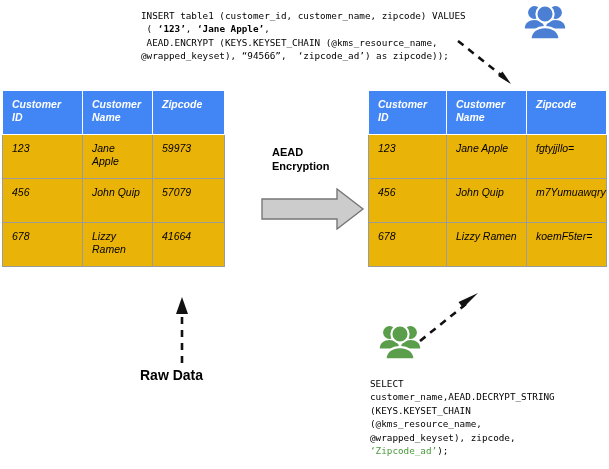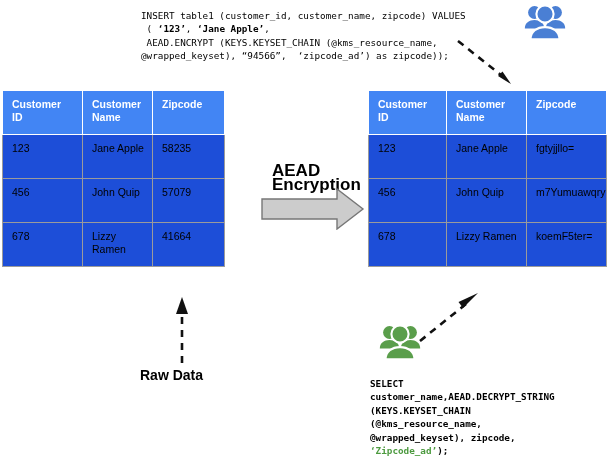--- a/index.html
+++ b/index.html
@@ -16,30 +16,31 @@
   .code {
     position: absolute;
     font-family: "DejaVu Sans Mono", monospace;
     font-size: 9.3px;
     line-height: 13.4px;
     color: #000;
     white-space: pre;
     letter-spacing: 0px;
   }
   #insert-sql { left: 141px; top: 9px; }
-  #select-sql { left: 370px; top: 377px; font-weight: bold; }
+  #select-sql { left: 370px; top: 377px; }
   .code .b { font-weight: bold; }
   .code .green { color: #4c9a3f; }
 
   
   .dtable {
     position: absolute;
     border-collapse: collapse;
     table-layout: fixed;
-    background: #1d4ed8;
+    background: #eab308;
+    font-style: italic;
   }
   .dtable th, .dtable td {
     border: 1px solid #9b9b9b;
     vertical-align: top;
     padding: 7px 8px 7px 9px;
     font-size: 10.5px;
     line-height: 13px;
     font-family: "Liberation Sans", sans-serif;
   }
   .dtable th {
@@ -57,22 +58,22 @@
   #table-raw col.c2 { width: 70px; }
   #table-raw col.c3 { width: 72px; }
 
   #table-enc { left: 368px; top: 90px; width: 238px; }
   #table-enc col.c1 { width: 78px; }
   #table-enc col.c2 { width: 80px; }
   #table-enc col.c3 { width: 80px; }
 
   
   #aead-label {
-    position: absolute; left: 272px; top: 164px;
-    font-size: 17px; font-weight: bold; line-height: 14px;
+    position: absolute; left: 272px; top: 145px;
+    font-size: 11px; font-weight: bold; line-height: 14px;
     color: #000; white-space: pre-line;
   }
   #block-arrow { position: absolute; left: 261px; top: 188px; }
 
   
   .dashed-svg { position: absolute; }
   #arrow-insert { left: 455px; top: 38px; }
   #arrow-raw    { left: 170px; top: 297px; }
   #arrow-select { left: 418px; top: 288px; }
 
@@ -121,21 +122,21 @@
       <tr>
         <th>Customer ID</th>
         <th>Customer Name</th>
         <th>Zipcode</th>
       </tr>
     </thead>
     <tbody>
       <tr>
         <td>123</td>
         <td>Jane Apple</td>
-        <td>58235</td>
+        <td>59973</td>
       </tr>
       <tr>
         <td>456</td>
         <td>John Quip</td>
         <td>57079</td>
       </tr>
       <tr>
         <td>678</td>
         <td>Lizzy Ramen</td>
         <td>41664</td>

